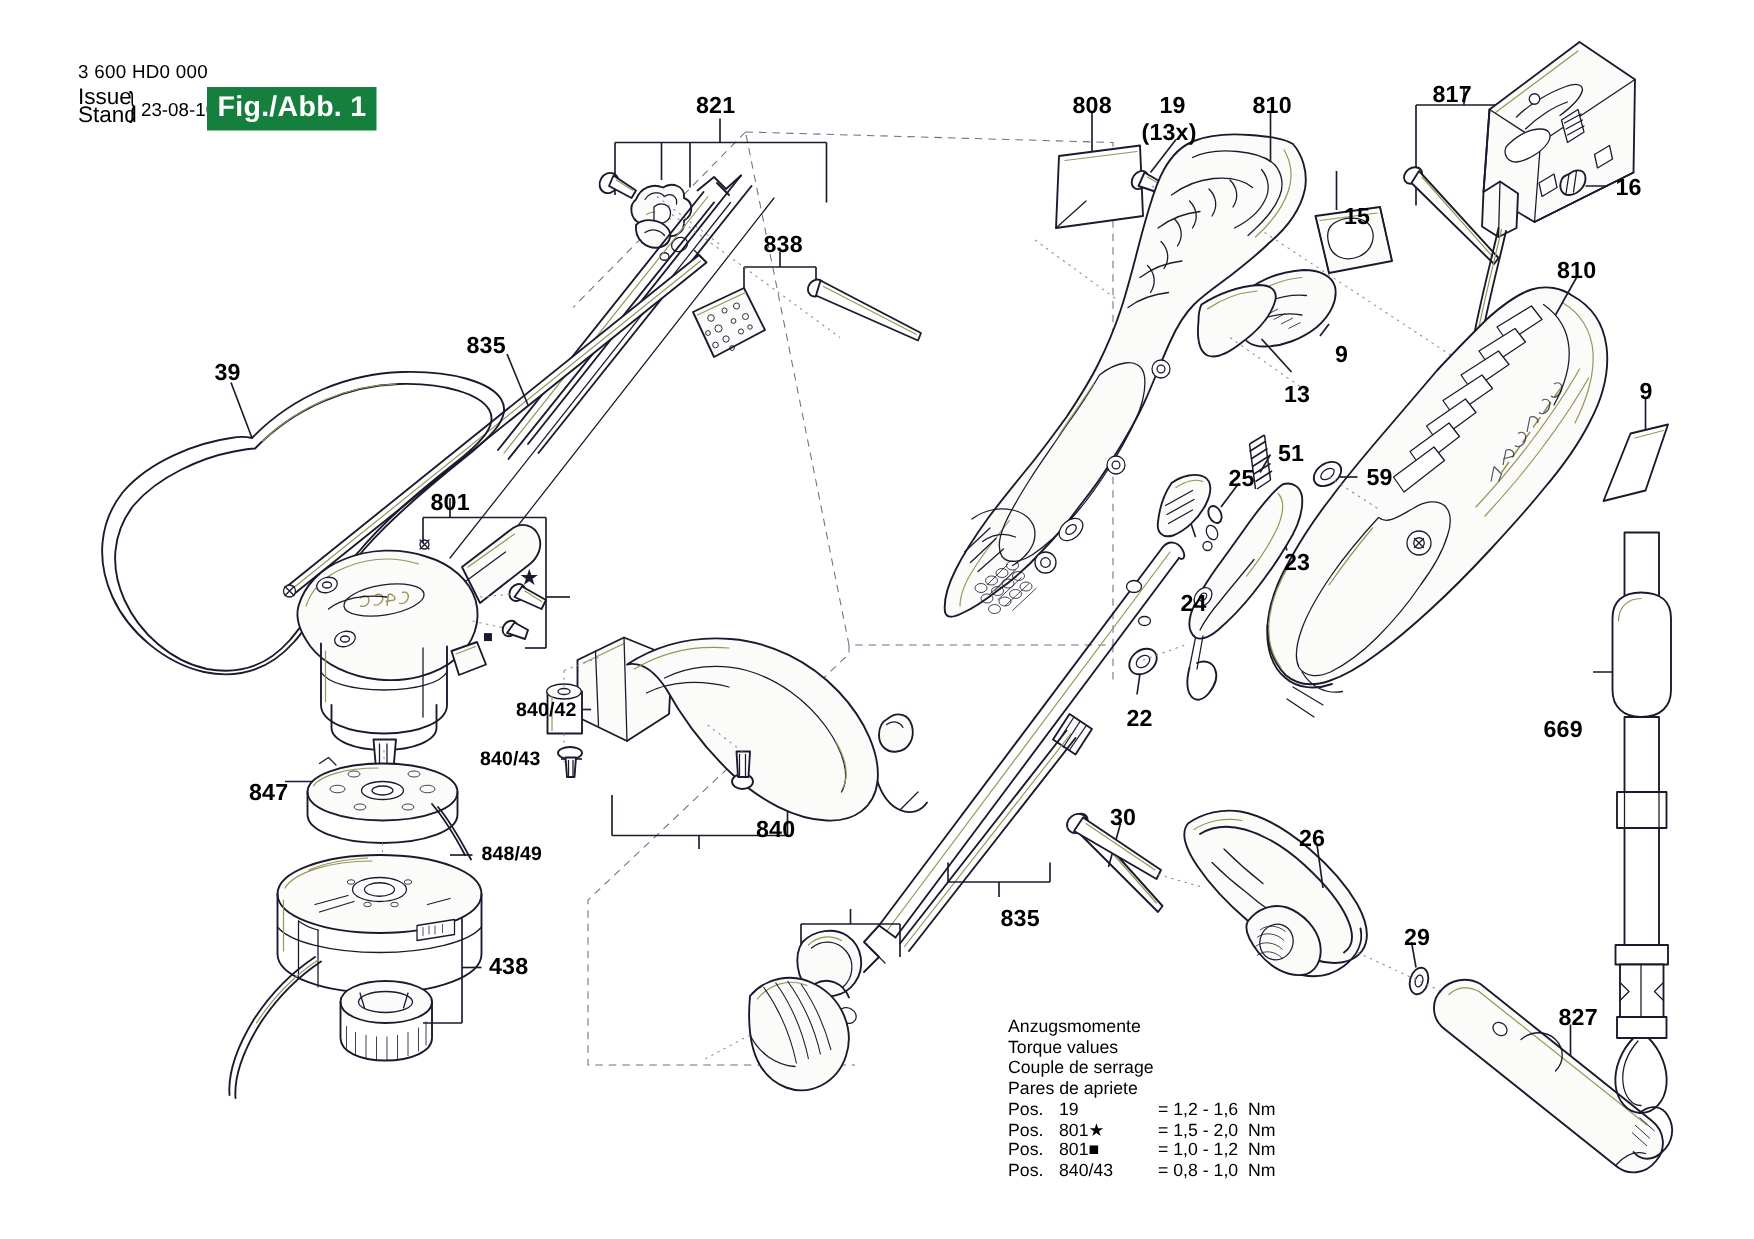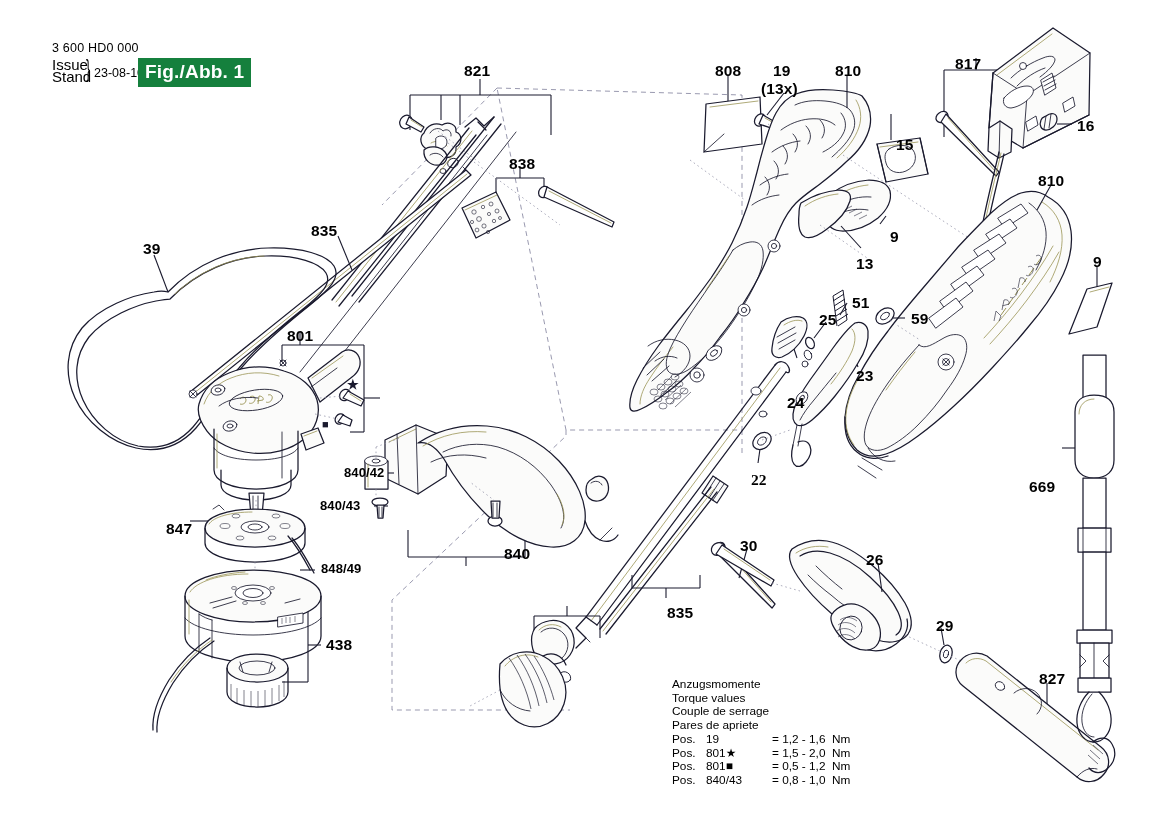--- a/index.html
+++ b/index.html
@@ -842,21 +842,21 @@
       </div>
       <div class="row">
         <span class="c1">Pos.</span>
         <span class="c2">801★</span>
         <span class="c3">= 1,5 - 2,0</span>
         <span class="c4">Nm</span>
       </div>
       <div class="row">
         <span class="c1">Pos.</span>
         <span class="c2">801■</span>
-        <span class="c3">= 0,5 - 1,2</span>
+        <span class="c3">= 1,0 - 1,2</span>
         <span class="c4">Nm</span>
       </div>
       <div class="row">
         <span class="c1">Pos.</span>
         <span class="c2">840/43</span>
         <span class="c3">= 0,8 - 1,0</span>
         <span class="c4">Nm</span>
       </div>
     </div>
 
@@ -876,21 +876,21 @@
       <div class="lbl" style="left: 1038px; top: 172px;">810</div>
       <div class="lbl" style="left: 1093px; top: 253px;">9</div>
       <div class="lbl" style="left: 143px; top: 240px;">39</div>
       <div class="lbl" style="left: 852px; top: 294px;">51</div>
       <div class="lbl" style="left: 911px; top: 310px;">59</div>
       <div class="lbl" style="left: 819px; top: 311px;">25</div>
       <div class="lbl" style="left: 287px; top: 327px;">801</div>
       <div class="lbl" style="left: 787px; top: 366px; margin-top: 28px;">24</div>
       <div class="lbl" style="left: 856px; top: 367px;">23</div>
       <div class="lbl" style="left: 1029px; top: 440px; margin-top: 38px;">669</div>
-      <div class="lbl" style="left: 751px; top: 471px; font-family: Liberation Serif, serif;">22</div>
+      <div class="lbl" style="left: 751px; top: 471px;">22</div>
       <div class="lbl sub" style="left: 320px; top: 465px; margin-left: 24px;">840/42</div>
       <div class="lbl sub" style="left: 320px; top: 498px;">840/43</div>
       <div class="lbl" style="left: 166px; top: 520px;">847</div>
       <div class="lbl" style="left: 504px; top: 545px;">840</div>
       <div class="lbl" style="left: 740px; top: 537px;">30</div>
       <div class="lbl" style="left: 866px; top: 551px;">26</div>
       <div class="lbl sub" style="left: 321px; top: 561px;">848/49</div>
       <div class="lbl" style="left: 667px; top: 604px;">835</div>
       <div class="lbl" style="left: 936px; top: 617px;">29</div>
       <div class="lbl" style="left: 326px; top: 636px;">438</div>

